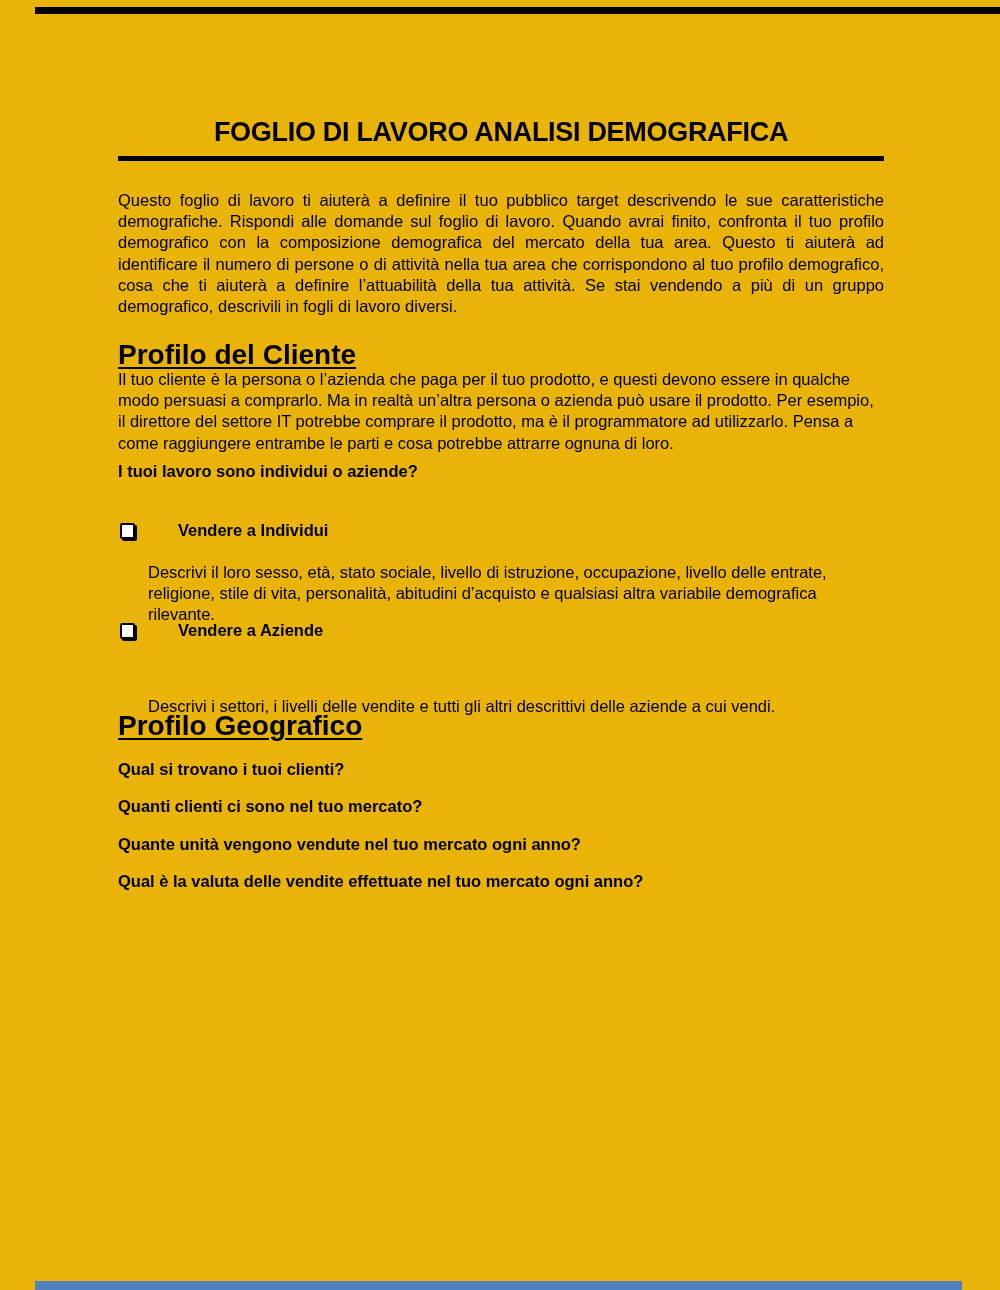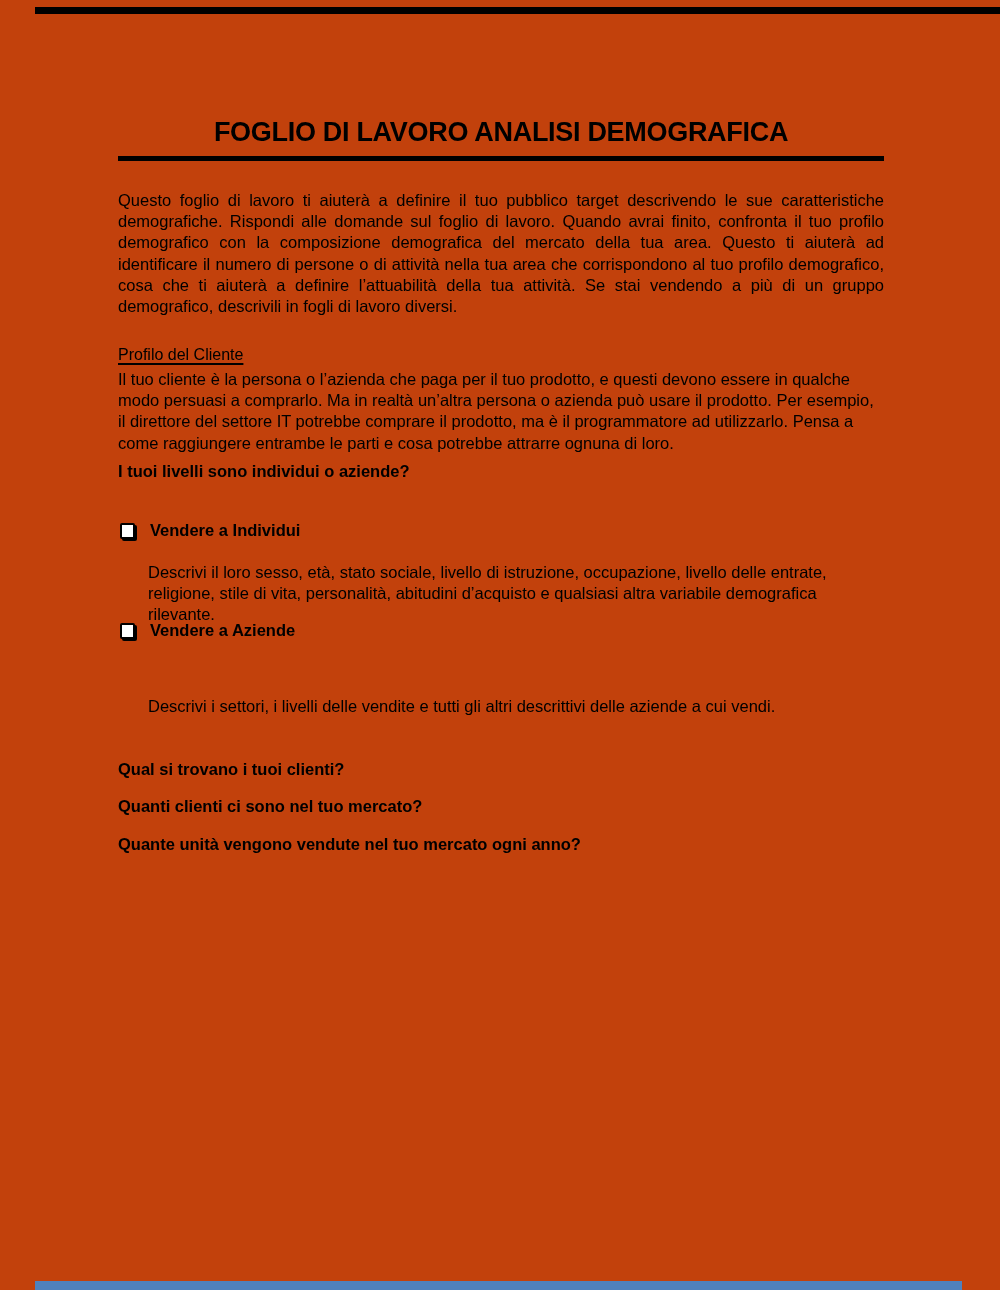--- a/index.html
+++ b/index.html
@@ -1,20 +1,20 @@
 <!DOCTYPE html>
 <html><head>
 <meta charset="utf-8">
 <style>
   html,body{margin:0;padding:0;background:#ffffff;}
   .page{
     position:relative;
     width:1000px;
     height:1290px;
-    background:#c2410c;
+    background:#eab308;
     font-family:"Liberation Sans", sans-serif;
     color:#000000;
     overflow:hidden;
   }
   .header-rule{
     position:absolute;
     top:7px; left:35px; right:0;
     height:7px;
     background:#000000;
   }
@@ -42,34 +42,35 @@
   }
   .block{
     position:absolute;
     left:118px; width:766px;
     margin:0;
     font-size:16.5px;
     line-height:21.2px;
   }
   .intro{ top:190px; text-align:justify; }
   .section-heading{
-    font-size:16px;
-    font-weight:normal;
+    font-size:28px;
+    font-weight:bold;
     text-decoration:underline;
     text-decoration-thickness:2px;
     text-underline-offset:3px;
     line-height:22px;
   }
   .heading-cliente{ top:344px; }
   .body-cliente{ top:369px; }
   .question{ font-weight:bold; white-space:nowrap; }
   .q-cliente{ top:461px; }
   .option-row{
     display:flex;
     align-items:center;
+    gap:28px;
   }
   .opt1-row{ top:520px; }
   .opt2-row{ top:620px; }
   .checkbox{
     display:inline-block;
     width:11px; height:12px;
     border:2px solid #000000;
     border-radius:2px;
     background:#ffffff;
     box-shadow:2px 2px 0 0 #000000;
@@ -100,34 +101,36 @@
 
   <div class="header-rule"></div>
 
   <h1 class="doc-title">FOGLIO DI LAVORO ANALISI DEMOGRAFICA</h1>
   <div class="title-rule"></div>
 
   <p class="block intro">Questo foglio di lavoro ti aiuterà a definire il tuo pubblico target descrivendo le sue caratteristiche demografiche. Rispondi alle domande sul foglio di lavoro. Quando avrai finito, confronta il tuo profilo demografico con la composizione demografica del mercato della tua area. Questo ti aiuterà ad identificare il numero di persone o di attività nella tua area che corrispondono al tuo profilo demografico, cosa che ti aiuterà a definire l’attuabilità della tua attività. Se stai vendendo a più di un gruppo demografico, descrivili in fogli di lavoro diversi.</p>
 
   <h2 class="block section-heading heading-cliente">Profilo del Cliente</h2>
   <p class="block body-cliente">Il tuo cliente è la persona o l’azienda che paga per il tuo prodotto, e questi devono essere in qualche modo persuasi a comprarlo. Ma in realtà un’altra persona o azienda può usare il prodotto. Per esempio, il direttore del settore IT potrebbe comprare il prodotto, ma è il programmatore ad utilizzarlo.  Pensa a come raggiungere entrambe le parti e cosa potrebbe attrarre ognuna di loro.</p>
-  <p class="block question q-cliente">I tuoi livelli sono individui o aziende?</p>
+  <p class="block question q-cliente">I tuoi lavoro sono individui o aziende?</p>
 
   <div class="block option-row opt1-row">
     <span class="checkbox"></span>
     <span class="option-label">Vendere a Individui</span>
   </div>
   <p class="block option-desc opt1-desc">Descrivi il loro sesso, età, stato sociale, livello di istruzione, occupazione, livello delle entrate, religione, stile di vita, personalità, abitudini d’acquisto e qualsiasi altra variabile demografica rilevante.</p>
 
   <div class="block option-row opt2-row">
     <span class="checkbox"></span>
     <span class="option-label">Vendere a Aziende</span>
   </div>
   <p class="block option-desc opt2-desc">Descrivi i settori, i livelli delle vendite e tutti gli altri descrittivi delle aziende a cui vendi.</p>
 
+  <h2 class="block section-heading heading-geo">Profilo Geografico</h2>
 
   <p class="block question q-geo-0">Qual si trovano i tuoi clienti?</p>
   <p class="block question q-geo-1">Quanti clienti ci sono nel tuo mercato?</p>
   <p class="block question q-geo-2">Quante unità vengono vendute nel tuo mercato ogni anno?</p>
+  <p class="block question q-geo-3">Qual è la valuta delle vendite effettuate nel tuo mercato ogni anno?</p>
 
   <div class="footer-rule"></div>
 
 </div>
 
 </body></html>

